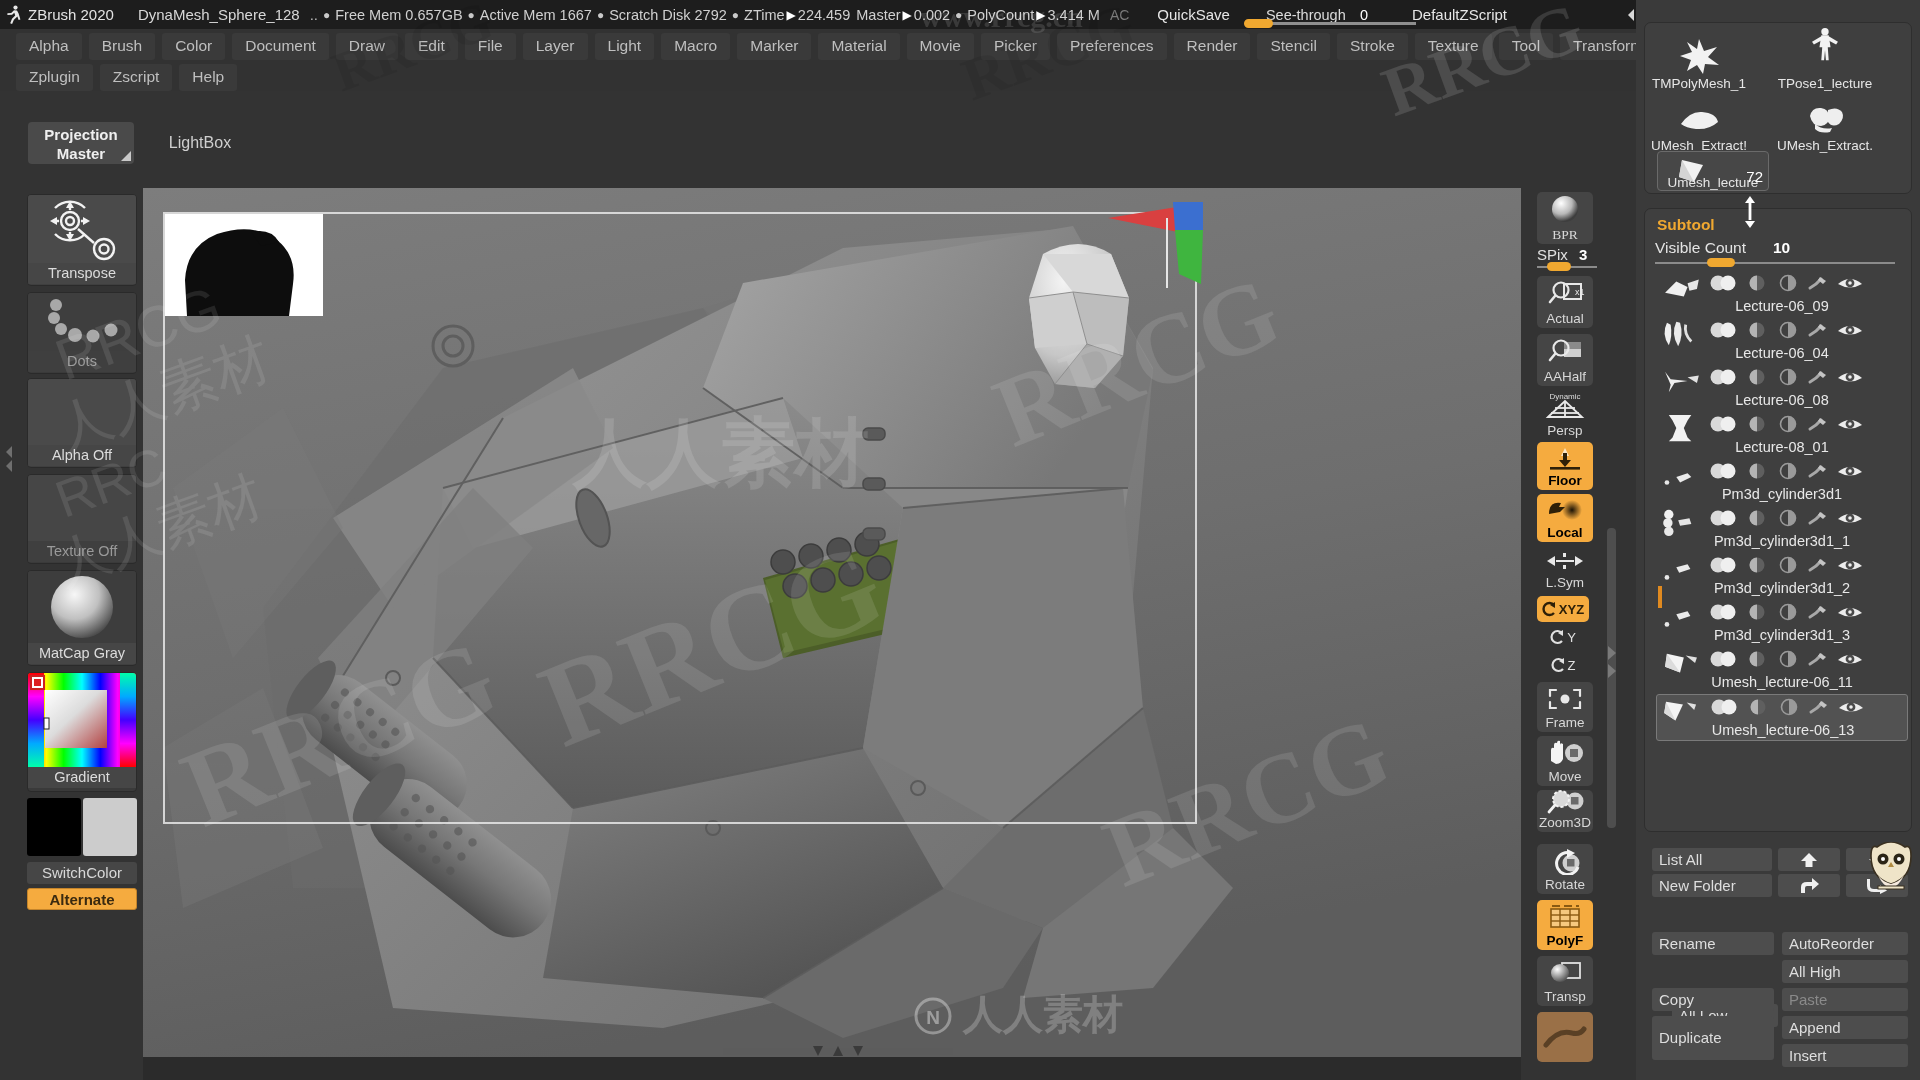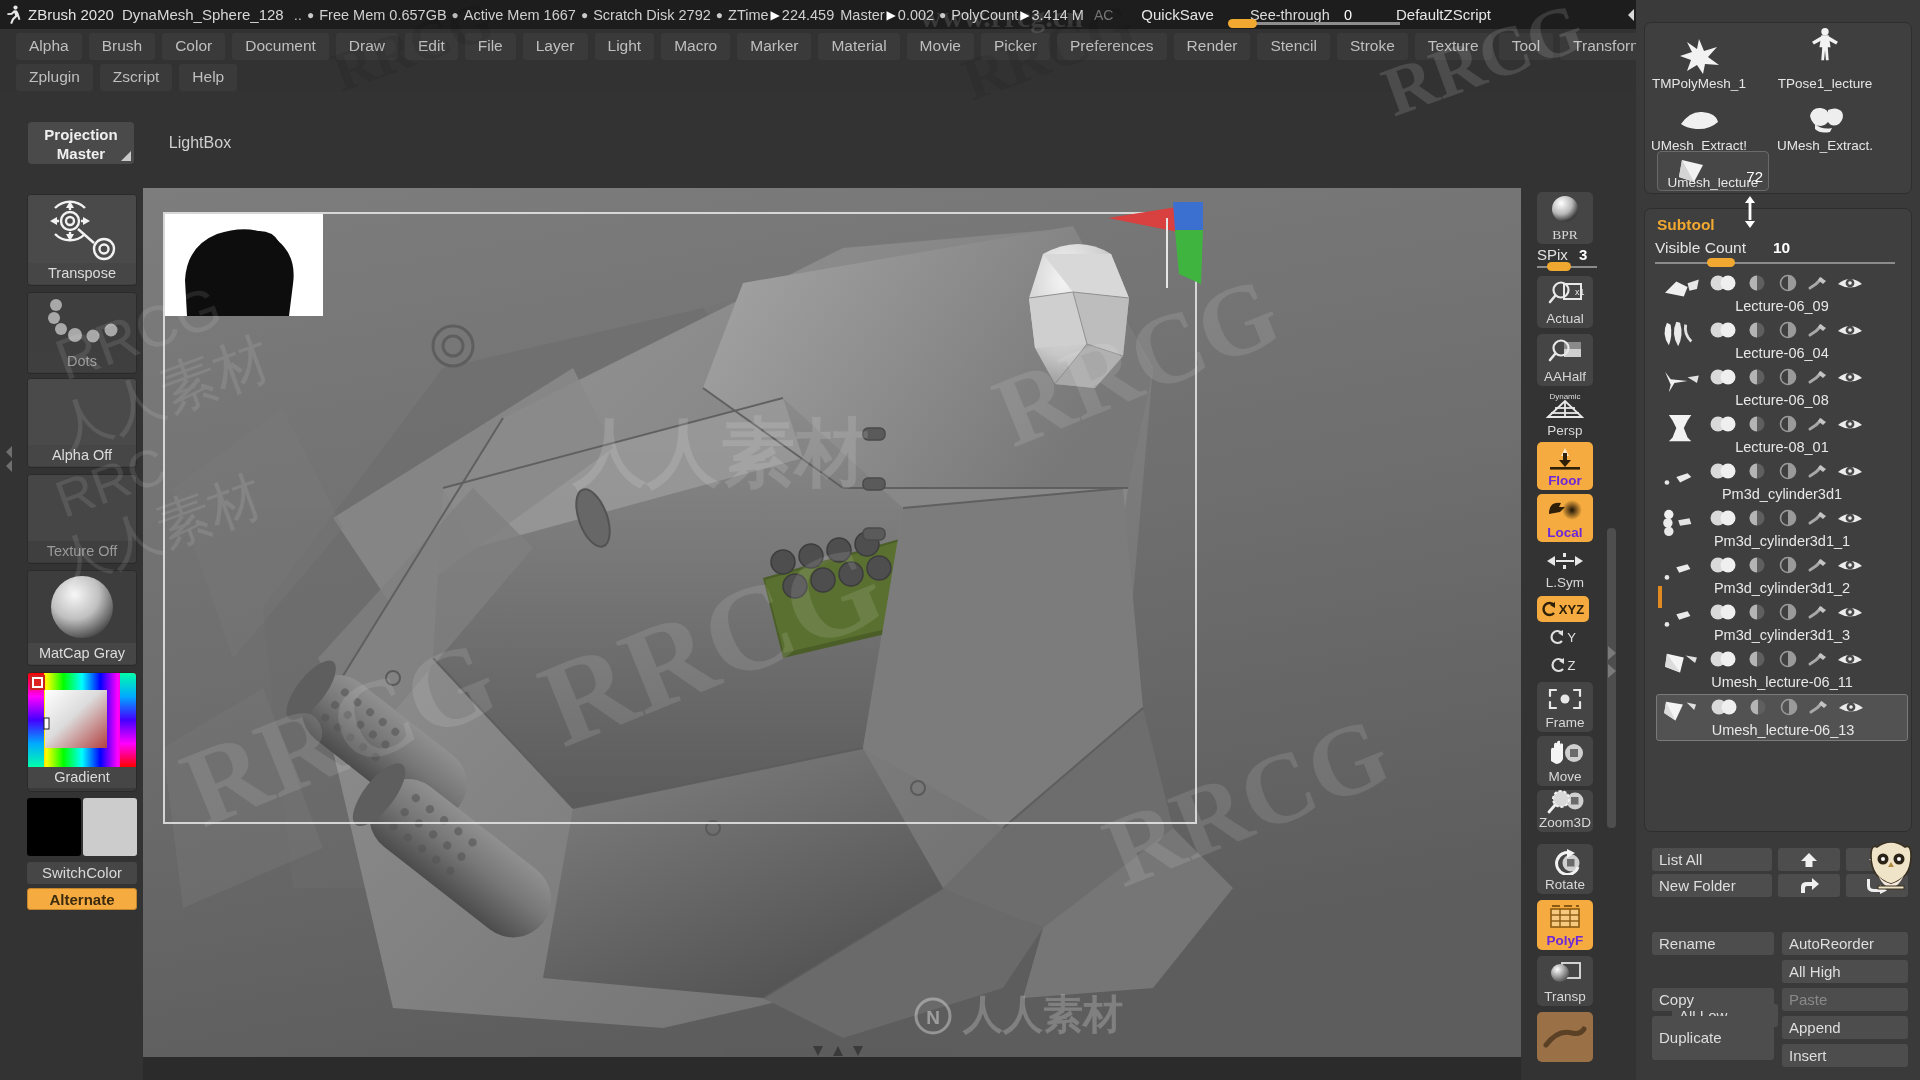--- a/index.html
+++ b/index.html
@@ -18,21 +18,21 @@
     position: absolute; left: 0; top: 0; width: 1920px; height: 29px;
     background: #1d1d1d;
     display: flex; align-items: center; gap: 0px;
     font-size: 15px; color: #d2d2d2; white-space: nowrap;
   }
   #titlebar .tb-icon {
     width: 26px; height: 29px; display:flex; align-items:center; justify-content:center;
     color:#e8e8e8; font-size: 17px;
   }
   .tb-app { font-size: 15px; color:#e2e2e2; padding-left:2px; }
-  .tb-doc { font-size: 15px; color:#d8d8d8; padding-left: 8px;}
+  .tb-doc { font-size: 15px; color:#d8d8d8; padding-left: 24px;}
   .tb-dots { color:#b9b9b9; padding-left:10px; }
   .tb-stat { color:#d0d0d0; font-size:14.5px; }
   .tb-bullet { color:#c9c9c9; padding:0 5px; font-size:12px;}
   .tb-tri { color:#fff; font-size:12px; padding:0 2px; }
   .tb-ac { color:#7a7a7a; padding-left:10px; font-size:14px; }
   .tb-qs { color:#e6e6e6; padding-left:28px; font-size:15px;}
   .tb-st-wrap { padding-left:36px; position:relative; }
   .tb-st-lab { color:#dcdcdc; font-size:14.5px; }
   .tb-st-val { color:#fff; font-size:14.5px; padding-left:10px;}
   .tb-slider-track {
@@ -143,21 +143,21 @@
     background:#333333;
   }
   .rs-btn {
     position:absolute; left:16px; width:56px; border-radius:5px;
     background:#454545;
     display:flex; flex-direction:column; align-items:center; justify-content:flex-end;
   }
   .rs-btn.on { background:#f5ab3f; }
   .rs-btn.flat { background:transparent; }
   .rs-lab { font-size:13.5px; color:#d8d8d8; line-height:14px; padding-bottom:2px;}
-  .rs-btn.on .rs-lab { color:#6d28d9; font-weight:bold; }
+  .rs-btn.on .rs-lab { color:#000000; font-weight:bold; }
   .rs-ico { display:flex; align-items:center; justify-content:center; flex:1; }
   .rs-slider-lab { position:absolute; font-size:15px; color:#e0e0e0; }
   .rs-scroll {
     position:absolute; left:86px; width:9px; background:#4e4e4e; border-radius:4px;
   }
 
   
   #rightpanel {
     position:absolute; left:1636px; top:0; width:284px; height:1080px;
     background:#3a3a3a;

